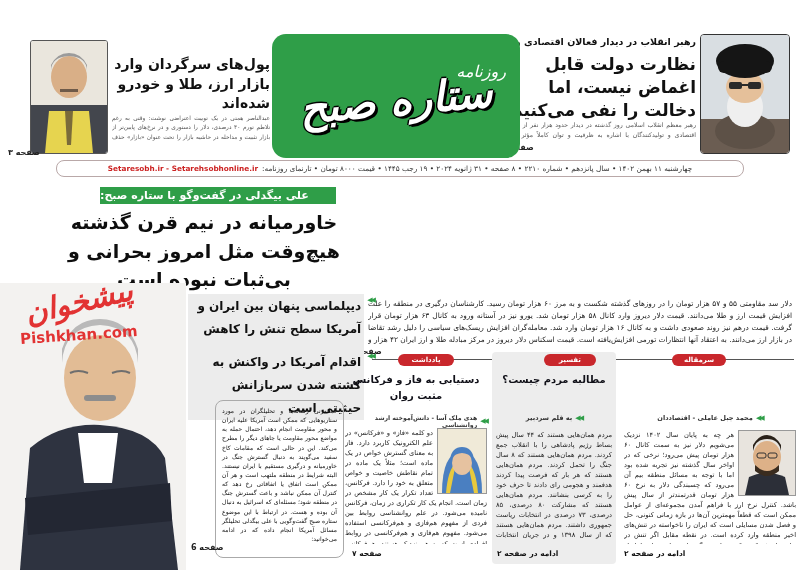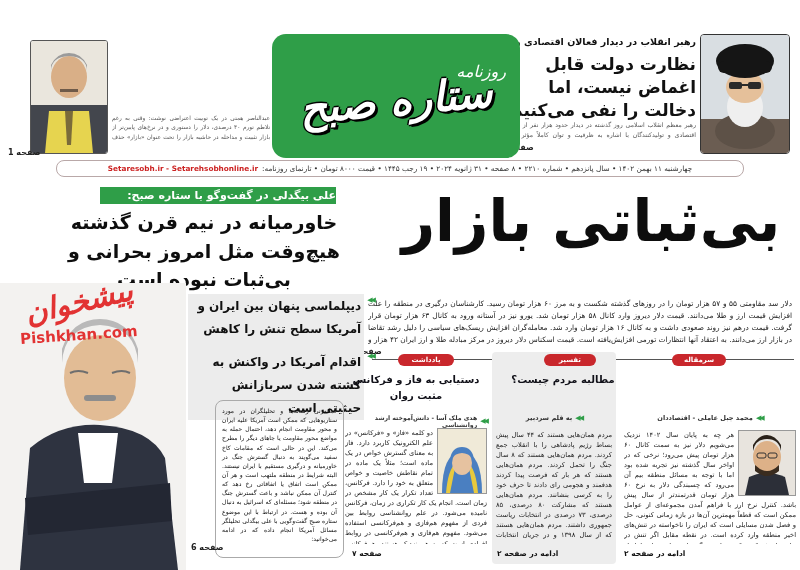--- a/index.html
+++ b/index.html
@@ -54,34 +54,34 @@
     <svg width="76" height="112" viewBox="0 0 76 112">
       <rect width="76" height="112" fill="#eae6dd"></rect>
       <rect y="64" width="76" height="48" fill="#43464d"></rect>
       <path d="M18 70 L58 70 L62 112 L14 112 Z" fill="#e6d44f"></path>
       <path d="M34 70 L42 70 L40 104 L36 104 Z" fill="#7a6b3a"></path>
       <ellipse cx="38" cy="36" rx="18" ry="21" fill="#d9af87"></ellipse>
       <path d="M20 30 Q20 16 38 15 Q56 16 56 30 L56 24 Q50 12 38 12 Q26 12 20 24 Z" fill="#9b9b9b"></path>
       <rect x="29" y="48" width="18" height="3" fill="#6e5a49"></rect>
     </svg>
   </div>
+  <div class="abs bold" style="left:112px;top:55px;width:158px;font-size:14px;line-height:1.4;text-align:right;">پول‌های سرگردان وارد بازار ارز، طلا و خودرو شده‌اند</div>
   <div class="abs jus" style="left:112px;top:114px;width:158px;height:28px;font-size:5.8px;color:#555;line-height:1.6;overflow:hidden;">عبدالناصر همتی در یک توییت اعتراضی نوشت: وقتی به رغم تلاطم تورم ۴۰ درصدی، دلار را دستوری و در نرخ‌های پایین‌تر از بازار تثبیت و مداخله در حاشیه بازار را تحت عنوان «بازار» حذف کنید، طبیعی است که در شرایط تنش...</div>
-  <div class="abs pageref" style="left:8px;top:148px;">صفحه 1</div>
+  <div class="abs pageref" style="left:8px;top:148px;">صفحه ۳</div>
 
   <div class="abs" style="left:56px;right:56px;top:160px;height:15px;border:1px solid #b9a8a8;border-radius:8px;
        display:flex;align-items:center;justify-content:center;gap:4px;font-size:7.3px;color:#333;white-space:nowrap;overflow:hidden;">
     <span>چهارشنبه ۱۱ بهمن ۱۴۰۲ • سال پانزدهم • شماره ۲۲۱۰ • ۸ صفحه • ۳۱ ژانویه ۲۰۲۴ • ۱۹ رجب ۱۴۴۵ • قیمت ۸۰۰۰ تومان • تارنمای روزنامه:</span>
     <span style="color:#cc2222;font-weight:bold;direction:ltr;">Setaresobh.ir - Setarehsobhonline.ir</span>
   </div>
 
-  <div class="abs bold" style="right:6px;top:192px;width:406px;text-align:center;font-size:58px;line-height:1.0;color:#0d0d0d;letter-spacing:-1px;">بی‌ثباتی بازار</div>
   <div class="abs jus" style="left:368px;right:8px;top:298px;height:48px;font-size:7.4px;line-height:1.62;color:#222;overflow:hidden;">دلار سد مقاومتی ۵۵ و ۵۷ هزار تومان را در روزهای گذشته شکست و به مرز ۶۰ هزار تومان رسید. کارشناسان درگیری در منطقه را علت افزایش قیمت ارز و طلا می‌دانند. قیمت دلار دیروز وارد کانال ۵۸ هزار تومان شد. یورو نیز در آستانه ورود به کانال ۶۳ هزار تومان قرار گرفت. قیمت درهم نیز روند صعودی داشت و به کانال ۱۶ هزار تومان وارد شد. معامله‌گران افزایش ریسک‌های سیاسی را دلیل رشد تقاضا در بازار ارز می‌دانند. به اعتقاد آنها انتظارات تورمی افزایش‌یافته است. قیمت اسکناس دلار دیروز در مرکز مبادله طلا و ارز ایران ۴۲ هزار و ۹۲۱ تومان و قیمت دلار حواله ۳۹ هزار و ۵۲۲ تومان است. در ادامه نظر چند کارشناس اقتصادی نسبت به افزایش قیمت ارز را می‌خوانید.</div>
   <div class="abs pageref" style="left:350px;top:347px;">صفحه ۶</div>
 
-  <div class="abs bold" style="left:100px;top:187px;width:236px;background:#2f9e48;color:#fff;font-size:11px;text-align:right;padding:2px 0;">علی بیگدلی در گفت‌وگو با ستاره صبح:</div>
+  <div class="abs bold" style="left:100px;top:187px;width:236px;background:#2f9e48;color:#fff;font-size:11px;text-align:left;padding:2px 0;">علی بیگدلی در گفت‌وگو با ستاره صبح:</div>
   <div class="abs bold" style="left:34px;top:208px;width:340px;font-size:19px;line-height:1.5;text-align:center;color:#0e0e0e;">خاورمیانه در نیم قرن گذشته هیچ‌وقت مثل امروز بحرانی و بی‌ثبات نبوده است</div>
 
   <div class="abs photo" style="left:0;top:283px;width:186px;height:287px;background:#f3f2f0;">
     <svg width="186" height="287" viewBox="0 0 186 287">
       <rect width="186" height="287" fill="#f3f2f0"></rect>
       <path d="M20 287 L30 165 Q60 140 100 142 Q150 145 165 175 L178 287 Z" fill="#2e3340"></path>
       <path d="M78 150 L118 150 L112 200 L84 200 Z" fill="#ffffff"></path>
       <path d="M25 215 L170 200 L172 238 L28 252 Z" fill="#232733"></path>
       <ellipse cx="100" cy="95" rx="36" ry="43" fill="#e2bc95"></ellipse>
       <path d="M62 80 Q64 44 100 42 Q136 44 138 80 L138 66 Q128 36 100 36 Q72 36 62 66 Z" fill="#b9b9b9"></path>
@@ -125,21 +125,21 @@
         <path d="M16 34 Q28 46 40 34 L40 40 Q28 50 16 40 Z" fill="#3a2c1f"></path>
         <rect x="18" y="22" width="9" height="5" rx="2" fill="none" stroke="#333" stroke-width="1"></rect>
         <rect x="29" y="22" width="9" height="5" rx="2" fill="none" stroke="#333" stroke-width="1"></rect>
       </svg>
     </span>
     <span>هر چه به پایان سال ۱۴۰۲ نزدیک می‌شویم دلار نیز به سمت کانال ۶۰ هزار تومان پیش می‌رود؛ نرخی که در اواخر سال گذشته نیز تجربه شده بود اما با توجه به مسائل منطقه بیم آن می‌رود که چسبندگی دلار به نرخ ۶۰ هزار تومان قدرتمندتر از سال پیش باشد. کنترل نرخ ارز با فراهم آمدن مجموعه‌ای از عوامل ممکن است که قطعاً مهمترین آن‌ها در بازه زمانی کنونی، حل و فصل شدن مسایلی است که ایران را ناخواسته در تنش‌های اخیر منطقه وارد کرده است. در نقطه مقابل اگر تنش در خاورمیانه فروکش نکند و دامنه جنگ میان حماس و اسرائیل از باریکه غزه فراتر رود، این احتمال وجود دارد که...</span>
   </div>
   <div class="abs colfoot" style="left:624px;top:549px;">ادامه در صفحه ۲</div>
 
   <div class="abs" style="left:492px;top:352px;width:124px;height:212px;background:#ededed;border-radius:4px;z-index:0;"></div>
-  <div class="abs colhead" style="left:492px;top:372px;width:124px;z-index:1;padding-left:9px;">مطالبه مردم چیست؟</div>
+  <div class="abs colhead" style="left:492px;top:372px;width:124px;z-index:1;">مطالبه مردم چیست؟</div>
   <div class="abs byline" style="left:492px;top:414px;width:124px;z-index:1;">
     <span class="marker">◀◀</span>
     <span>به قلم سردبیر</span>
   </div>
   <div class="abs colbody jus" style="left:496px;top:430px;width:116px;height:112px;z-index:1;">مردم همان‌هایی هستند که ۴۴ سال پیش بساط رژیم پادشاهی را با انقلاب جمع کردند. مردم همان‌هایی هستند که ۸ سال جنگ را تحمل کردند. مردم همان‌هایی هستند که هر بار که فرصت پیدا کردند هدفمند و هجومی رای دادند تا حرف خود را به کرسی بنشانند. مردم همان‌هایی هستند که مشارکت ۸۰ درصدی، ۸۵ درصدی، ۷۳ درصدی در انتخابات ریاست جمهوری داشتند. مردم همان‌هایی هستند که از سال ۱۳۹۸ و در جریان انتخابات مجلس یازدهم با نگاه به کارنامه منفی اصولگرایان و بن‌بست‌سازی حاکمیت به تدریج از مشارکت فاصله گرفتند. پس از این اتفاق مشارکت...</div>
   <div class="abs colfoot" style="left:497px;top:549px;z-index:1;">ادامه در صفحه ۲</div>
 
   <div class="abs colhead" style="left:345px;top:372px;width:142px;">دستیابی به فاز و فرکانس مثبت روان</div>
   <div class="abs byline" style="left:345px;top:414px;width:142px;font-size:6.2px;">
     <span class="marker">◀◀</span>

